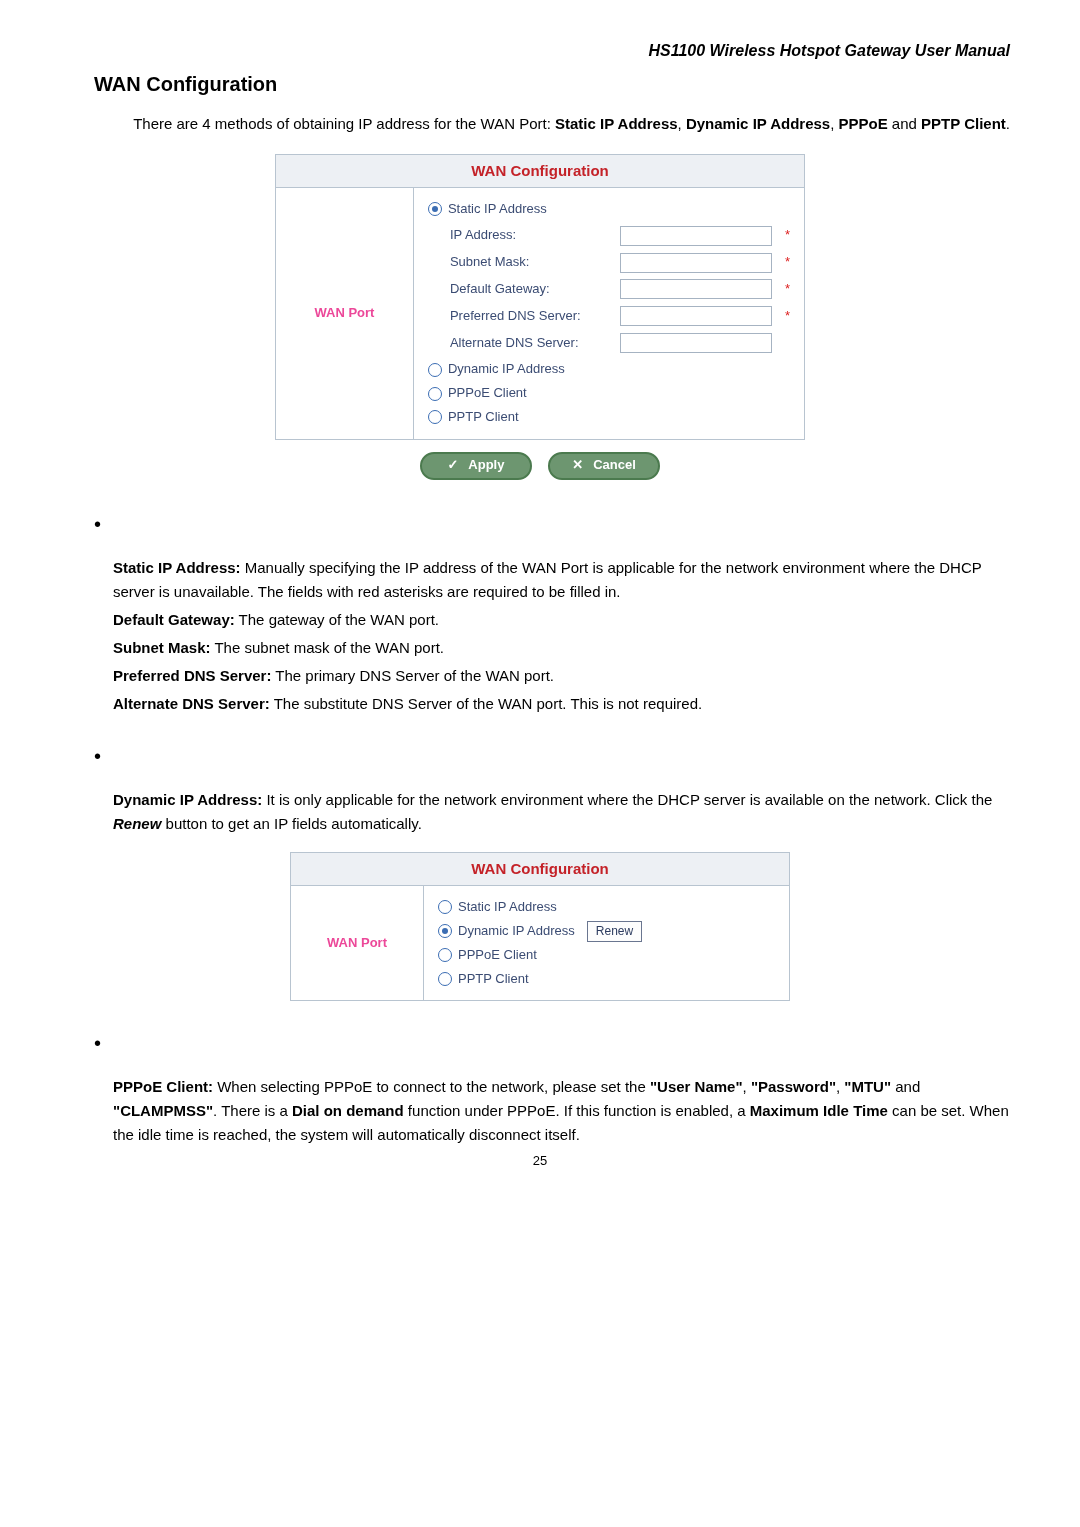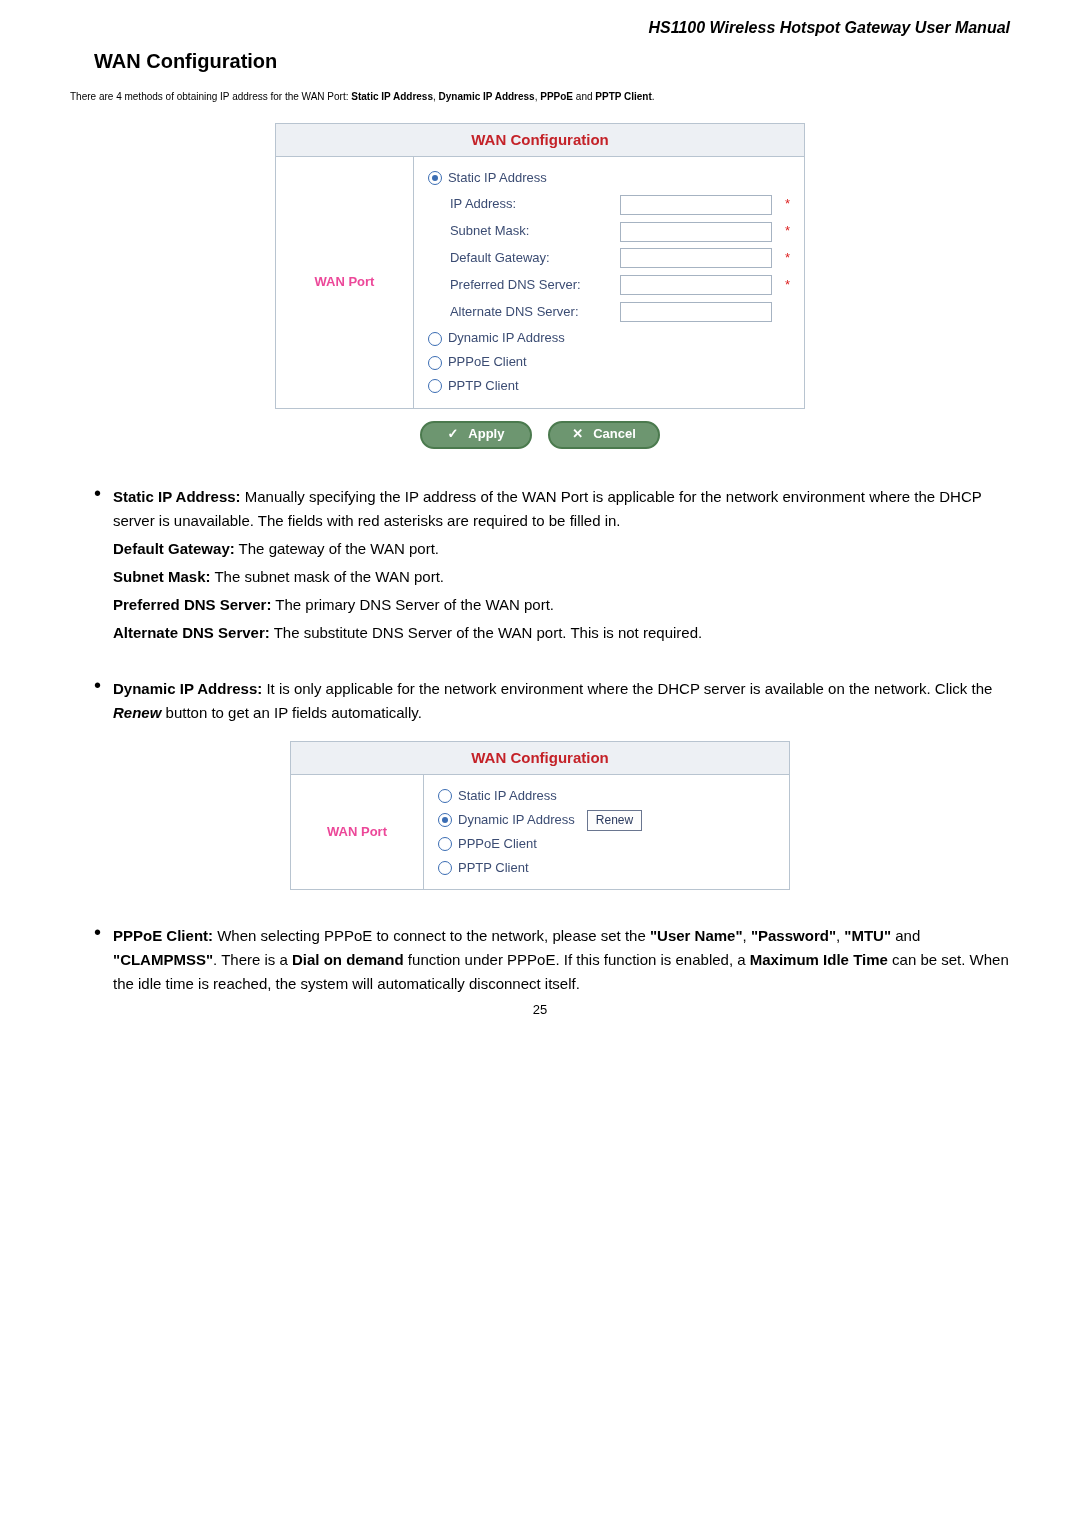--- a/index.html
+++ b/index.html
@@ -5,37 +5,38 @@
     body {
       font-family: Arial, Helvetica, sans-serif;
       width: 1080px;
       margin: 0;
       background: #fff;
       color: #000;
       font-size: 15px;
       line-height: 1.6;
     }
     .page {
-      padding: 15px 70px 40px 70px;
+      padding: 38px 70px 40px 70px;
     }
     .header-doc {
       text-align: right;
       font-style: italic;
       font-weight: bold;
       font-size: 16px;
       margin-bottom: 2px;
     }
     .section-title {
       font-size: 20px;
       font-weight: bold;
       margin: 4px 0 12px 24px;
     }
     .intro {
-      font-size: 10px;
+      font-size: 15px;
       margin-bottom: 18px;
+      text-align: right;
     }
     .bold { font-weight: bold; }
     .config-box {
       width: 530px;
       margin: 6px auto 6px auto;
       border-collapse: collapse;
       border: 1px solid #b8c4d0;
     }
     .config-title {
       background: #edf0f4;
@@ -139,20 +140,21 @@
       padding-left: 24px;
     }
     .bullet {
       font-size: 20px;
       line-height: 1;
       margin-right: 12px;
       margin-top: 2px;
     }
     .bullet-content {
       flex: 1;
+      margin-top: 40px;
     }
     .bullet-content p { margin: 4px 0; }
     .pgnum {
       text-align: center;
       font-size: 13px;
     }
     .sub-indent { margin-left: 0; }
     .italic-bold { font-style: italic; font-weight: bold; }
   </style>
 </head>

